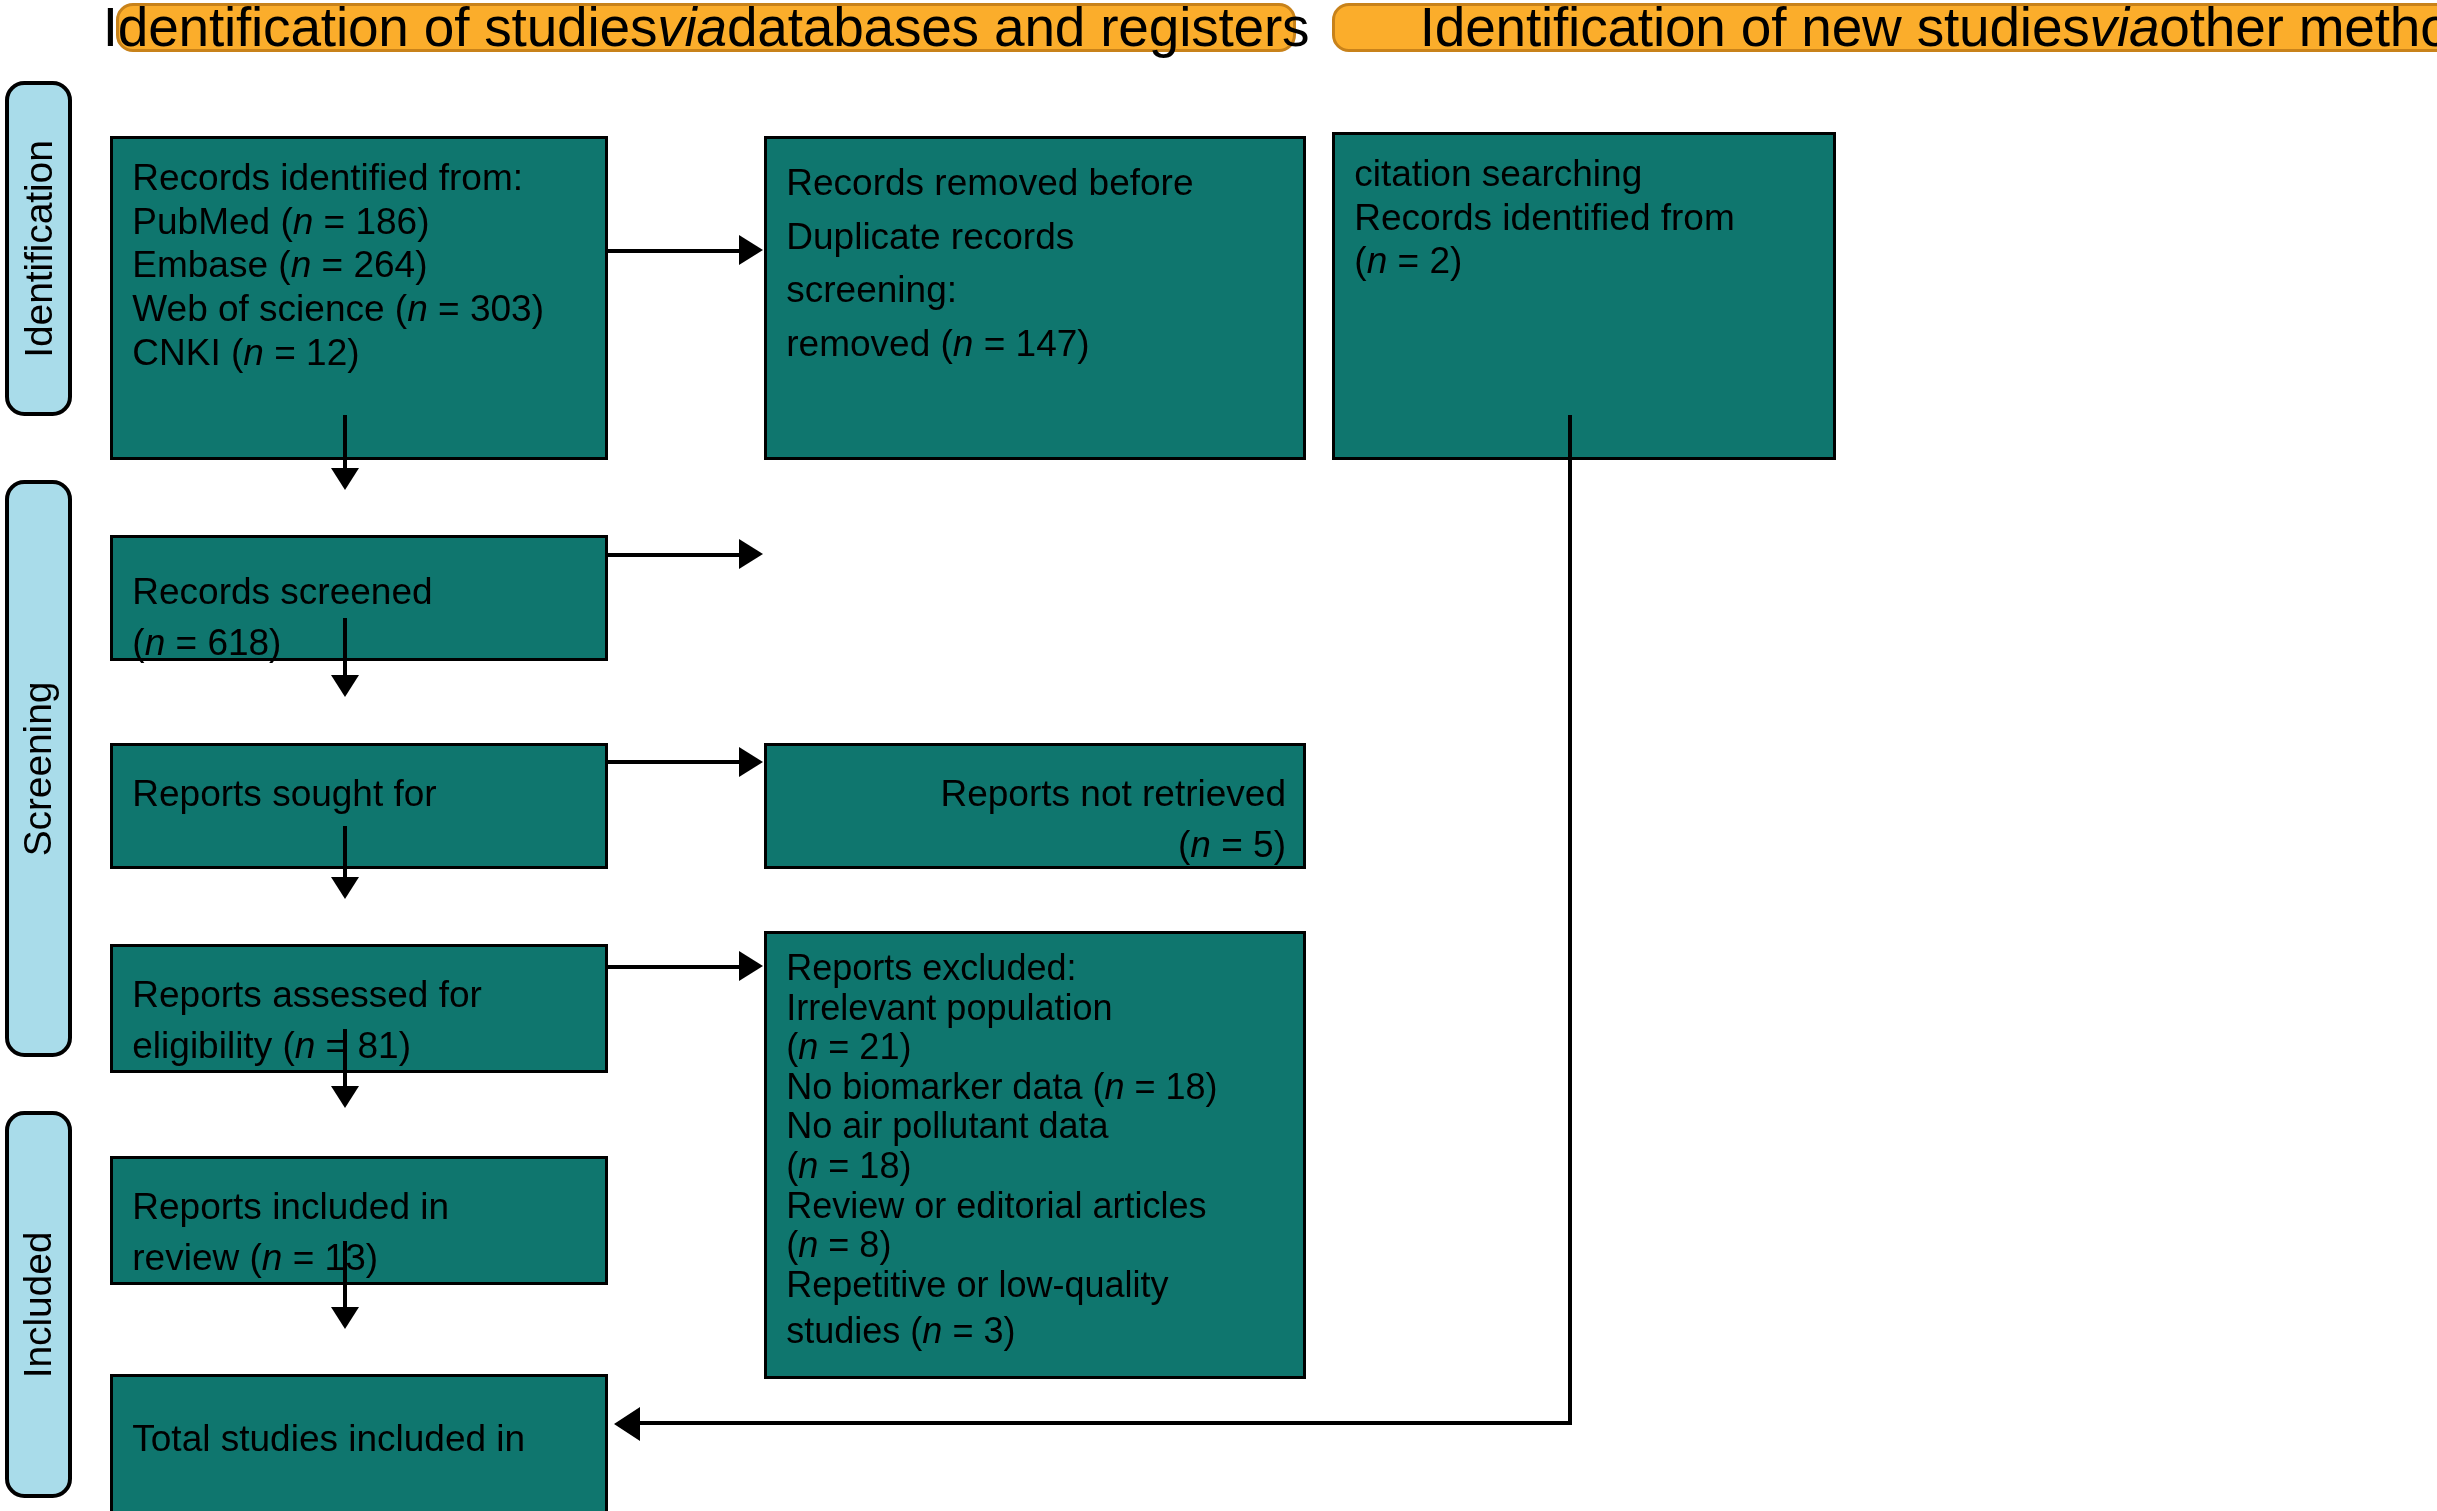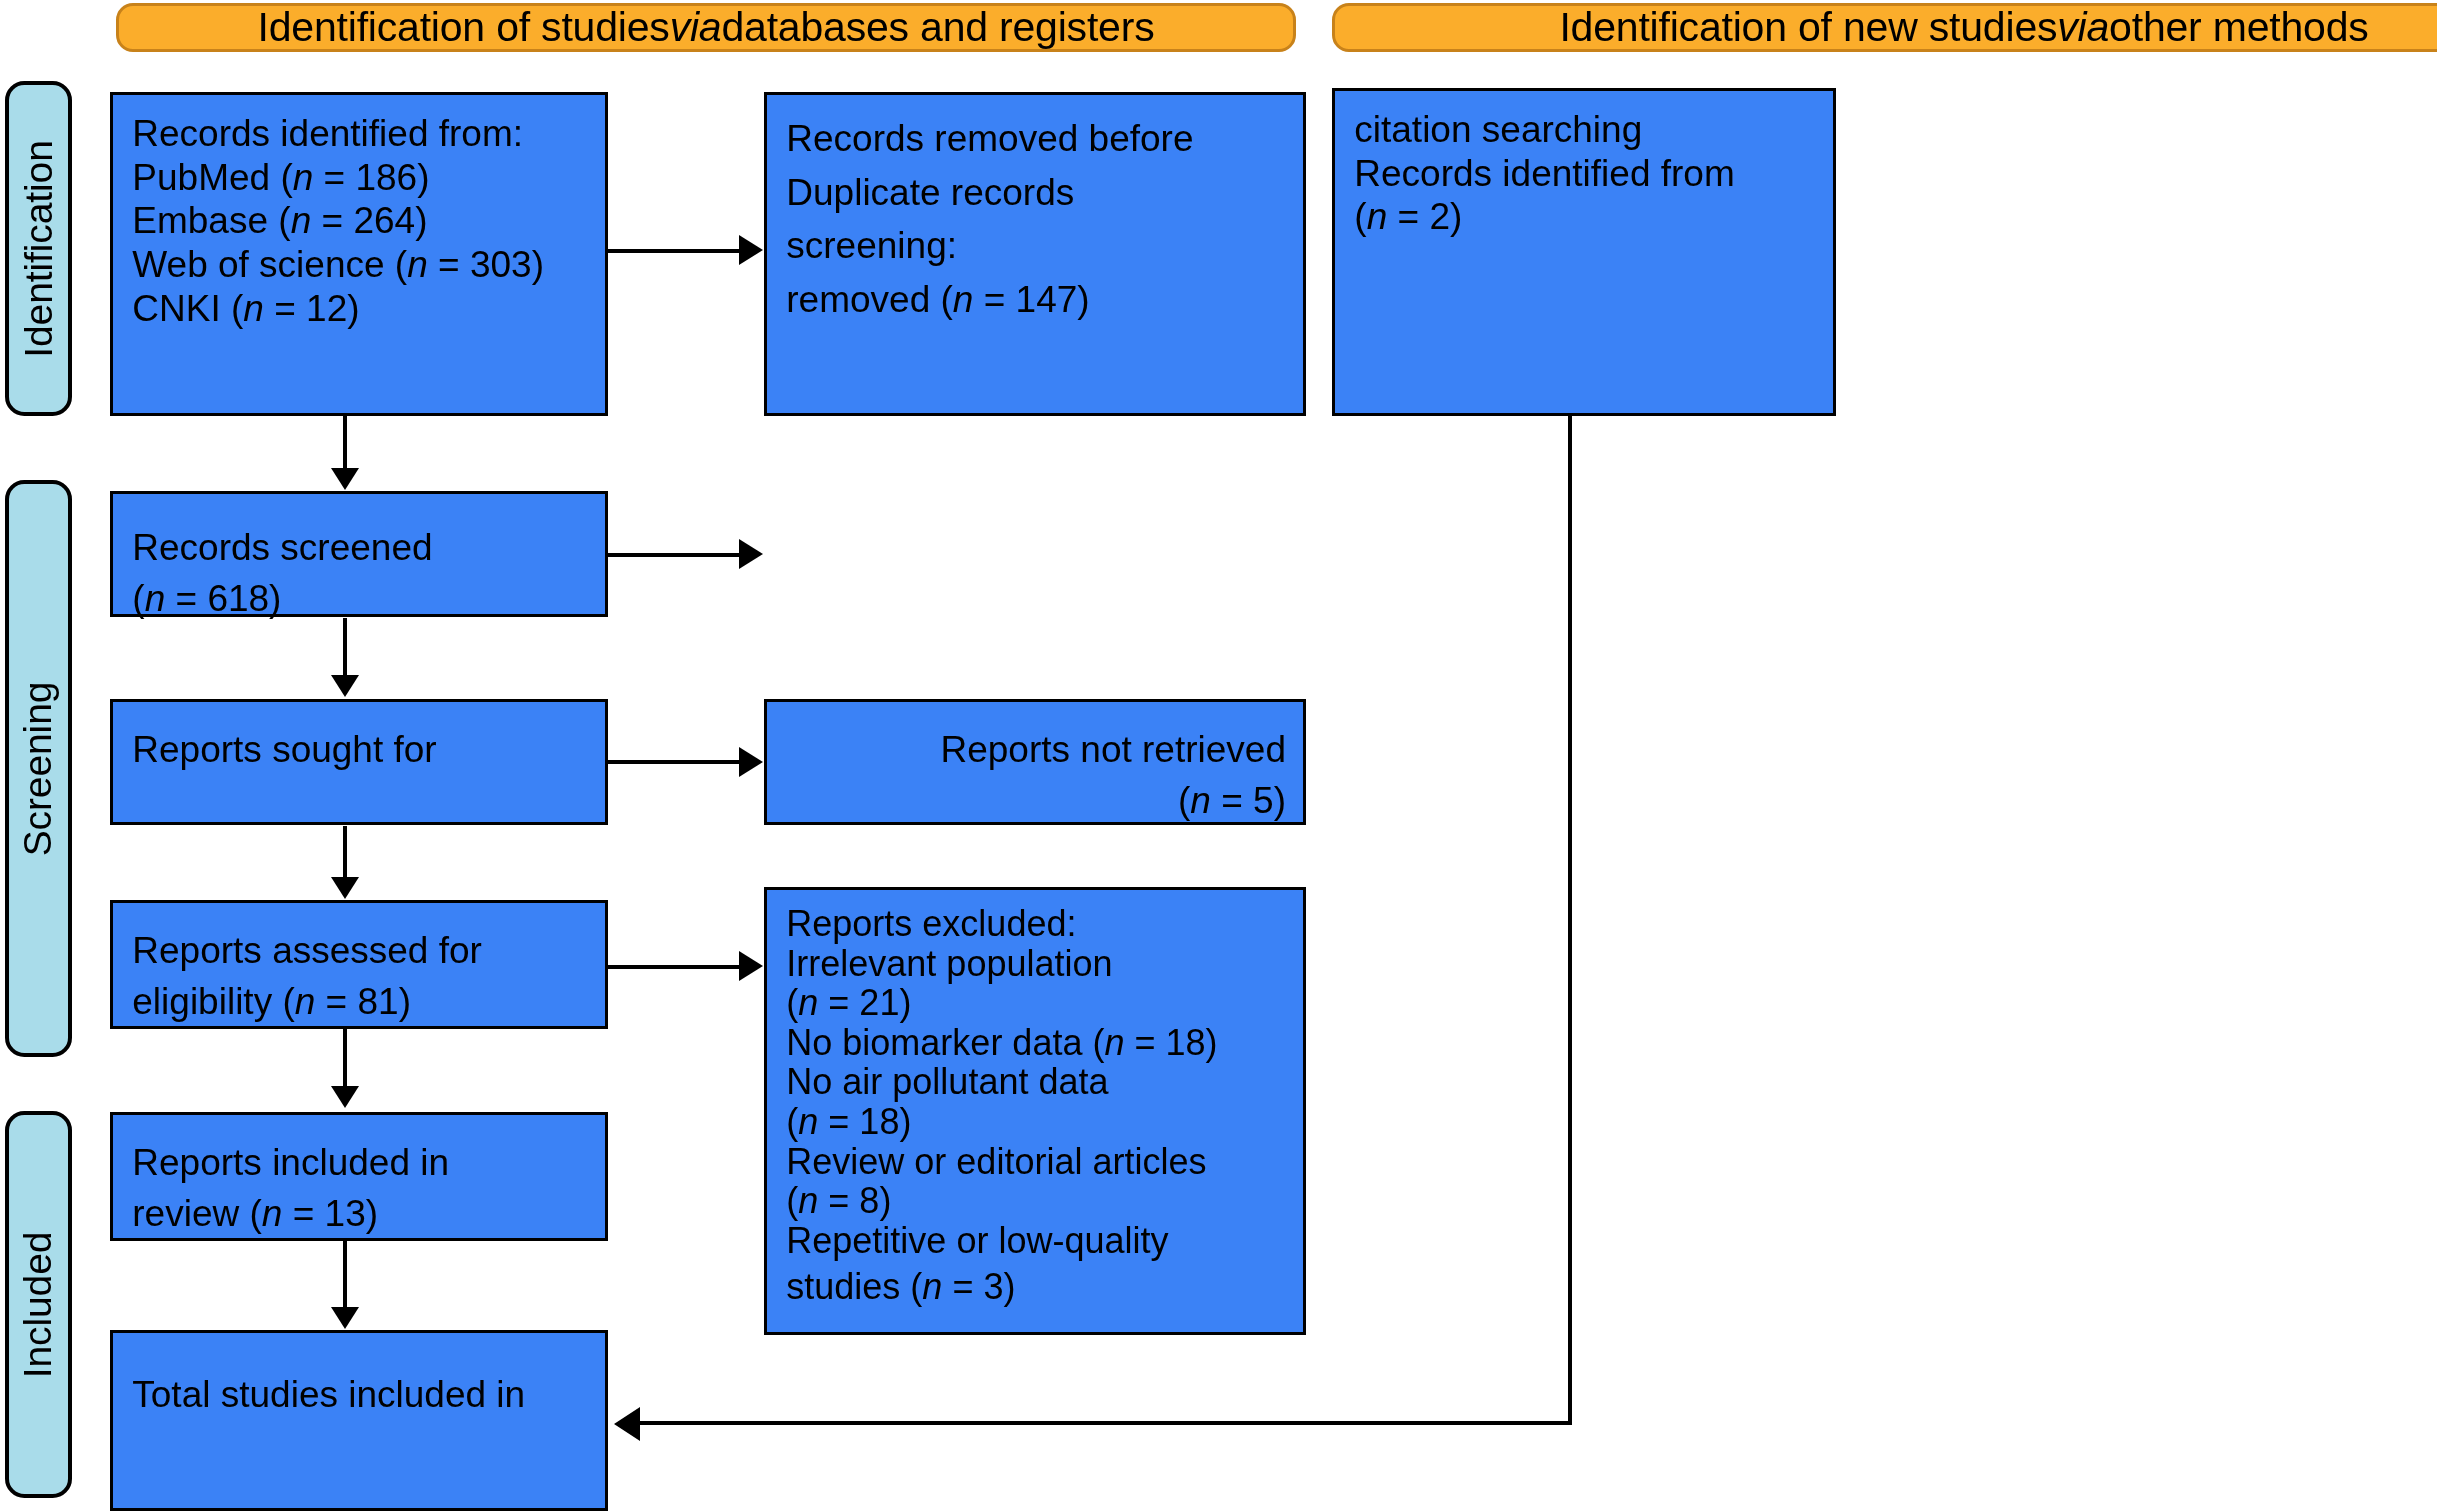--- a/index.html
+++ b/index.html
@@ -12,21 +12,21 @@
 
   
   .phase-header{
     position:absolute;
     background:#FBAD2B;
     border:3.2px solid #C8821A;
     border-radius:17px;
     box-sizing:border-box;
     display:flex;align-items:center;justify-content:center;
     color:#000;
-    font-size:41px;
+    font-size:55px;
     letter-spacing:-0.2px;
     white-space:nowrap;
   }
   .phase-header .it{font-style:italic;}
 
   
   .stage-bar{
     position:absolute;
     background:#A9DCEA;
     border:4.5px solid #000;
@@ -38,27 +38,28 @@
     transform:rotate(-90deg);
     white-space:nowrap;
     font-size:39px;
     color:#000;
     letter-spacing:-0.1px;
   }
 
   
   .pbox{
     position:absolute;
-    background:#3b82f6;
+    background:#0f766e;
     border:3.9px solid #000;
     box-sizing:border-box;
     padding:17px 17px 13px 19.3px;
     color:#000;
     font-size:37px;
     line-height:1.18;
+    margin-top:44px;
   }
   .pbox .line{white-space:nowrap;}
   .pbox .it{font-style:italic;}
 
   
   .pbox.dense{font-size:36px;line-height:1.10;padding-top:14px;}
 
   
   .ln{position:absolute;background:#000;}
   .vline{width:3.9px;}

